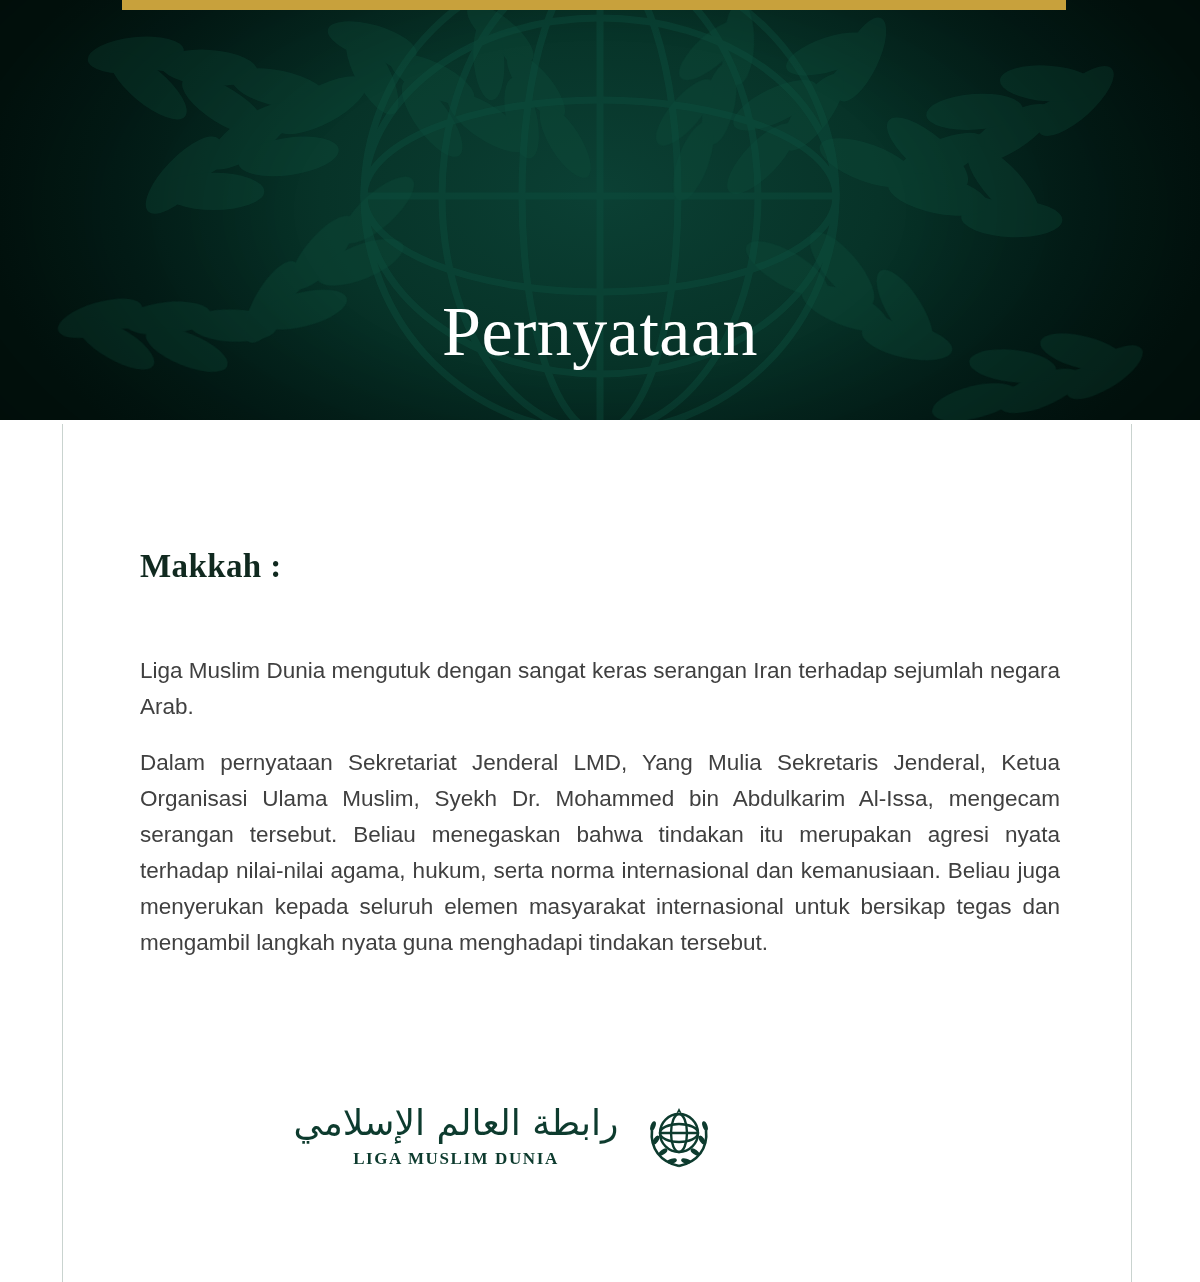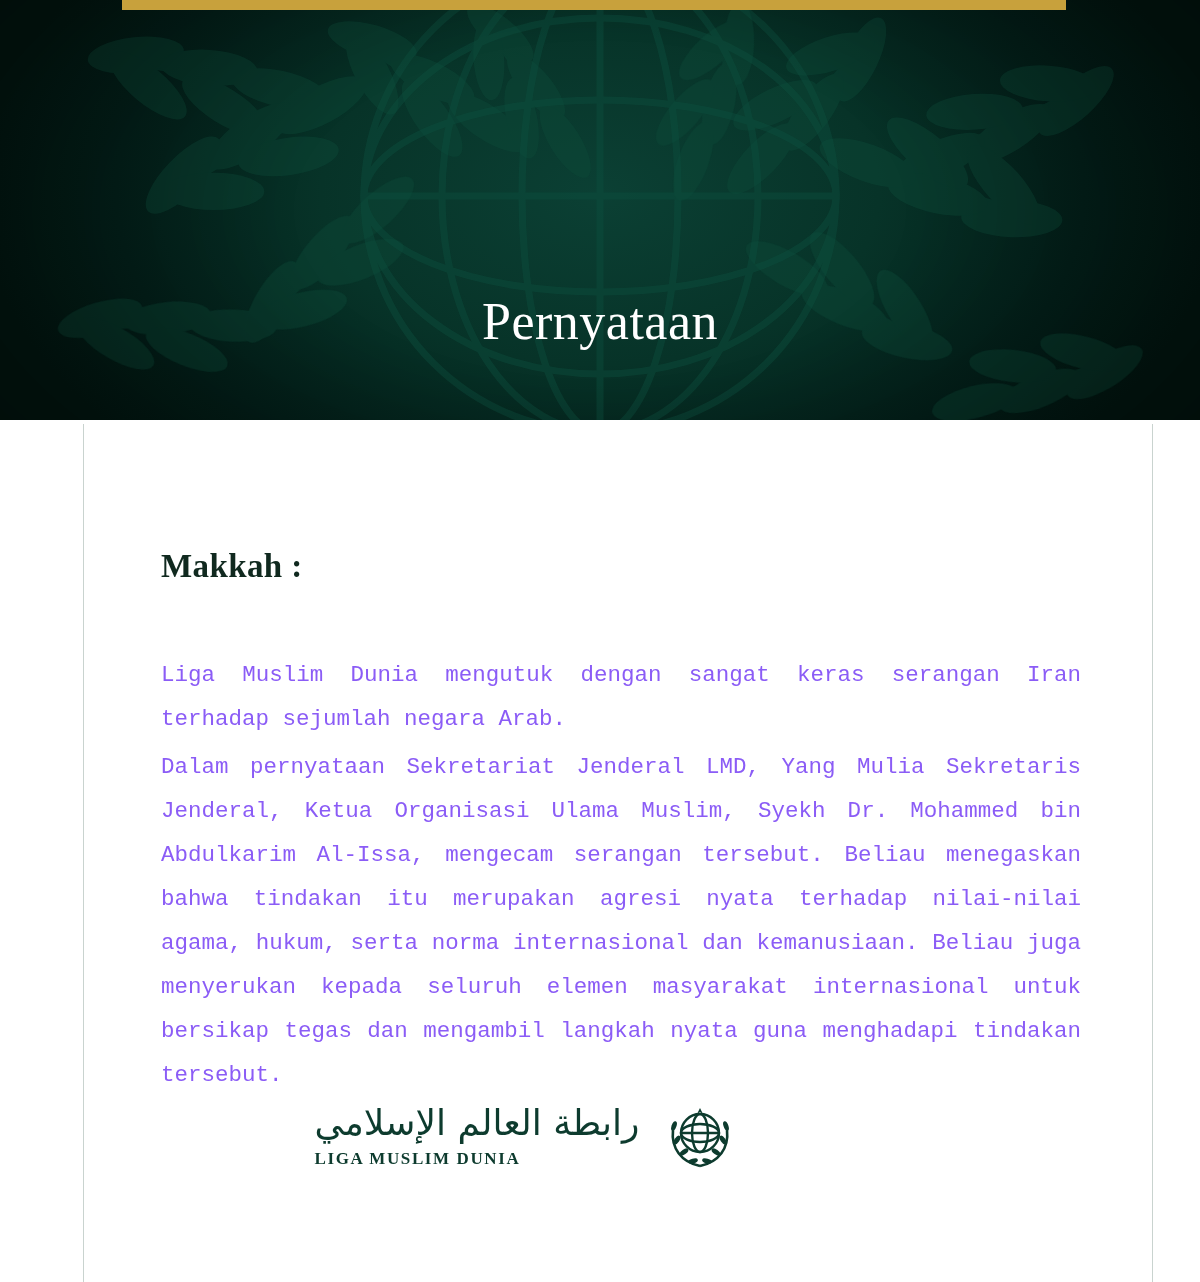--- a/index.html
+++ b/index.html
@@ -75,35 +75,34 @@
   .leaves svg { display: block; }
 
   .header-title {
     position: absolute;
     left: 0;
     right: 0;
     top: 292px;
     text-align: center;
     color: #ffffff;
     font-family: "Liberation Serif", serif;
-    font-size: 52px;
+    font-size: 70px;
     font-weight: 400;
     letter-spacing: 0.5px;
     z-index: 4;
   }
 
   
   .body-area {
     position: absolute;
     top: 424px;
     left: 0;
     width: 1012px;
     height: 858px;
     background: #ffffff;
-    margin-left: 21px;
   }
   .rule-left {
     position: absolute;
     top: 0;
     left: 62px;
     width: 1px;
     height: 858px;
     background: #c9d3cf;
   }
   .rule-right {
@@ -123,45 +122,45 @@
     font-weight: 700;
     font-size: 33px;
     color: #10291f;
     letter-spacing: 0.4px;
   }
 
   .para {
     position: absolute;
     left: 140px;
     width: 920px;
-    color: #8b5cf6;
-    font-family: Liberation Mono, monospace;
+    color: #404040;
+    font-family: Liberation Sans, sans-serif;
     font-size: 22.5px;
-    line-height: 44px;
+    line-height: 36px;
     text-align: justify;
     text-justify: inter-word;
   }
   .para.p1 { top: 206px; }
   .para.p2 { top: 298px; }
 
   
   .logo-block {
     position: absolute;
     left: 0;
     right: 0;
     top: 672px;
     display: flex;
     align-items: center;
     justify-content: center;
     gap: 22px;
   }
   .logo-wordmark {
     display: flex;
     flex-direction: column;
-    align-items: flex-start;
+    align-items: center;
     color: #0d3b2e;
   }
   .logo-arabic {
     font-family: "DejaVu Sans", sans-serif;
     font-size: 36px;
     line-height: 44px;
     letter-spacing: 0px;
     direction: rtl;
     color: #0d3b2e;
     white-space: nowrap;

